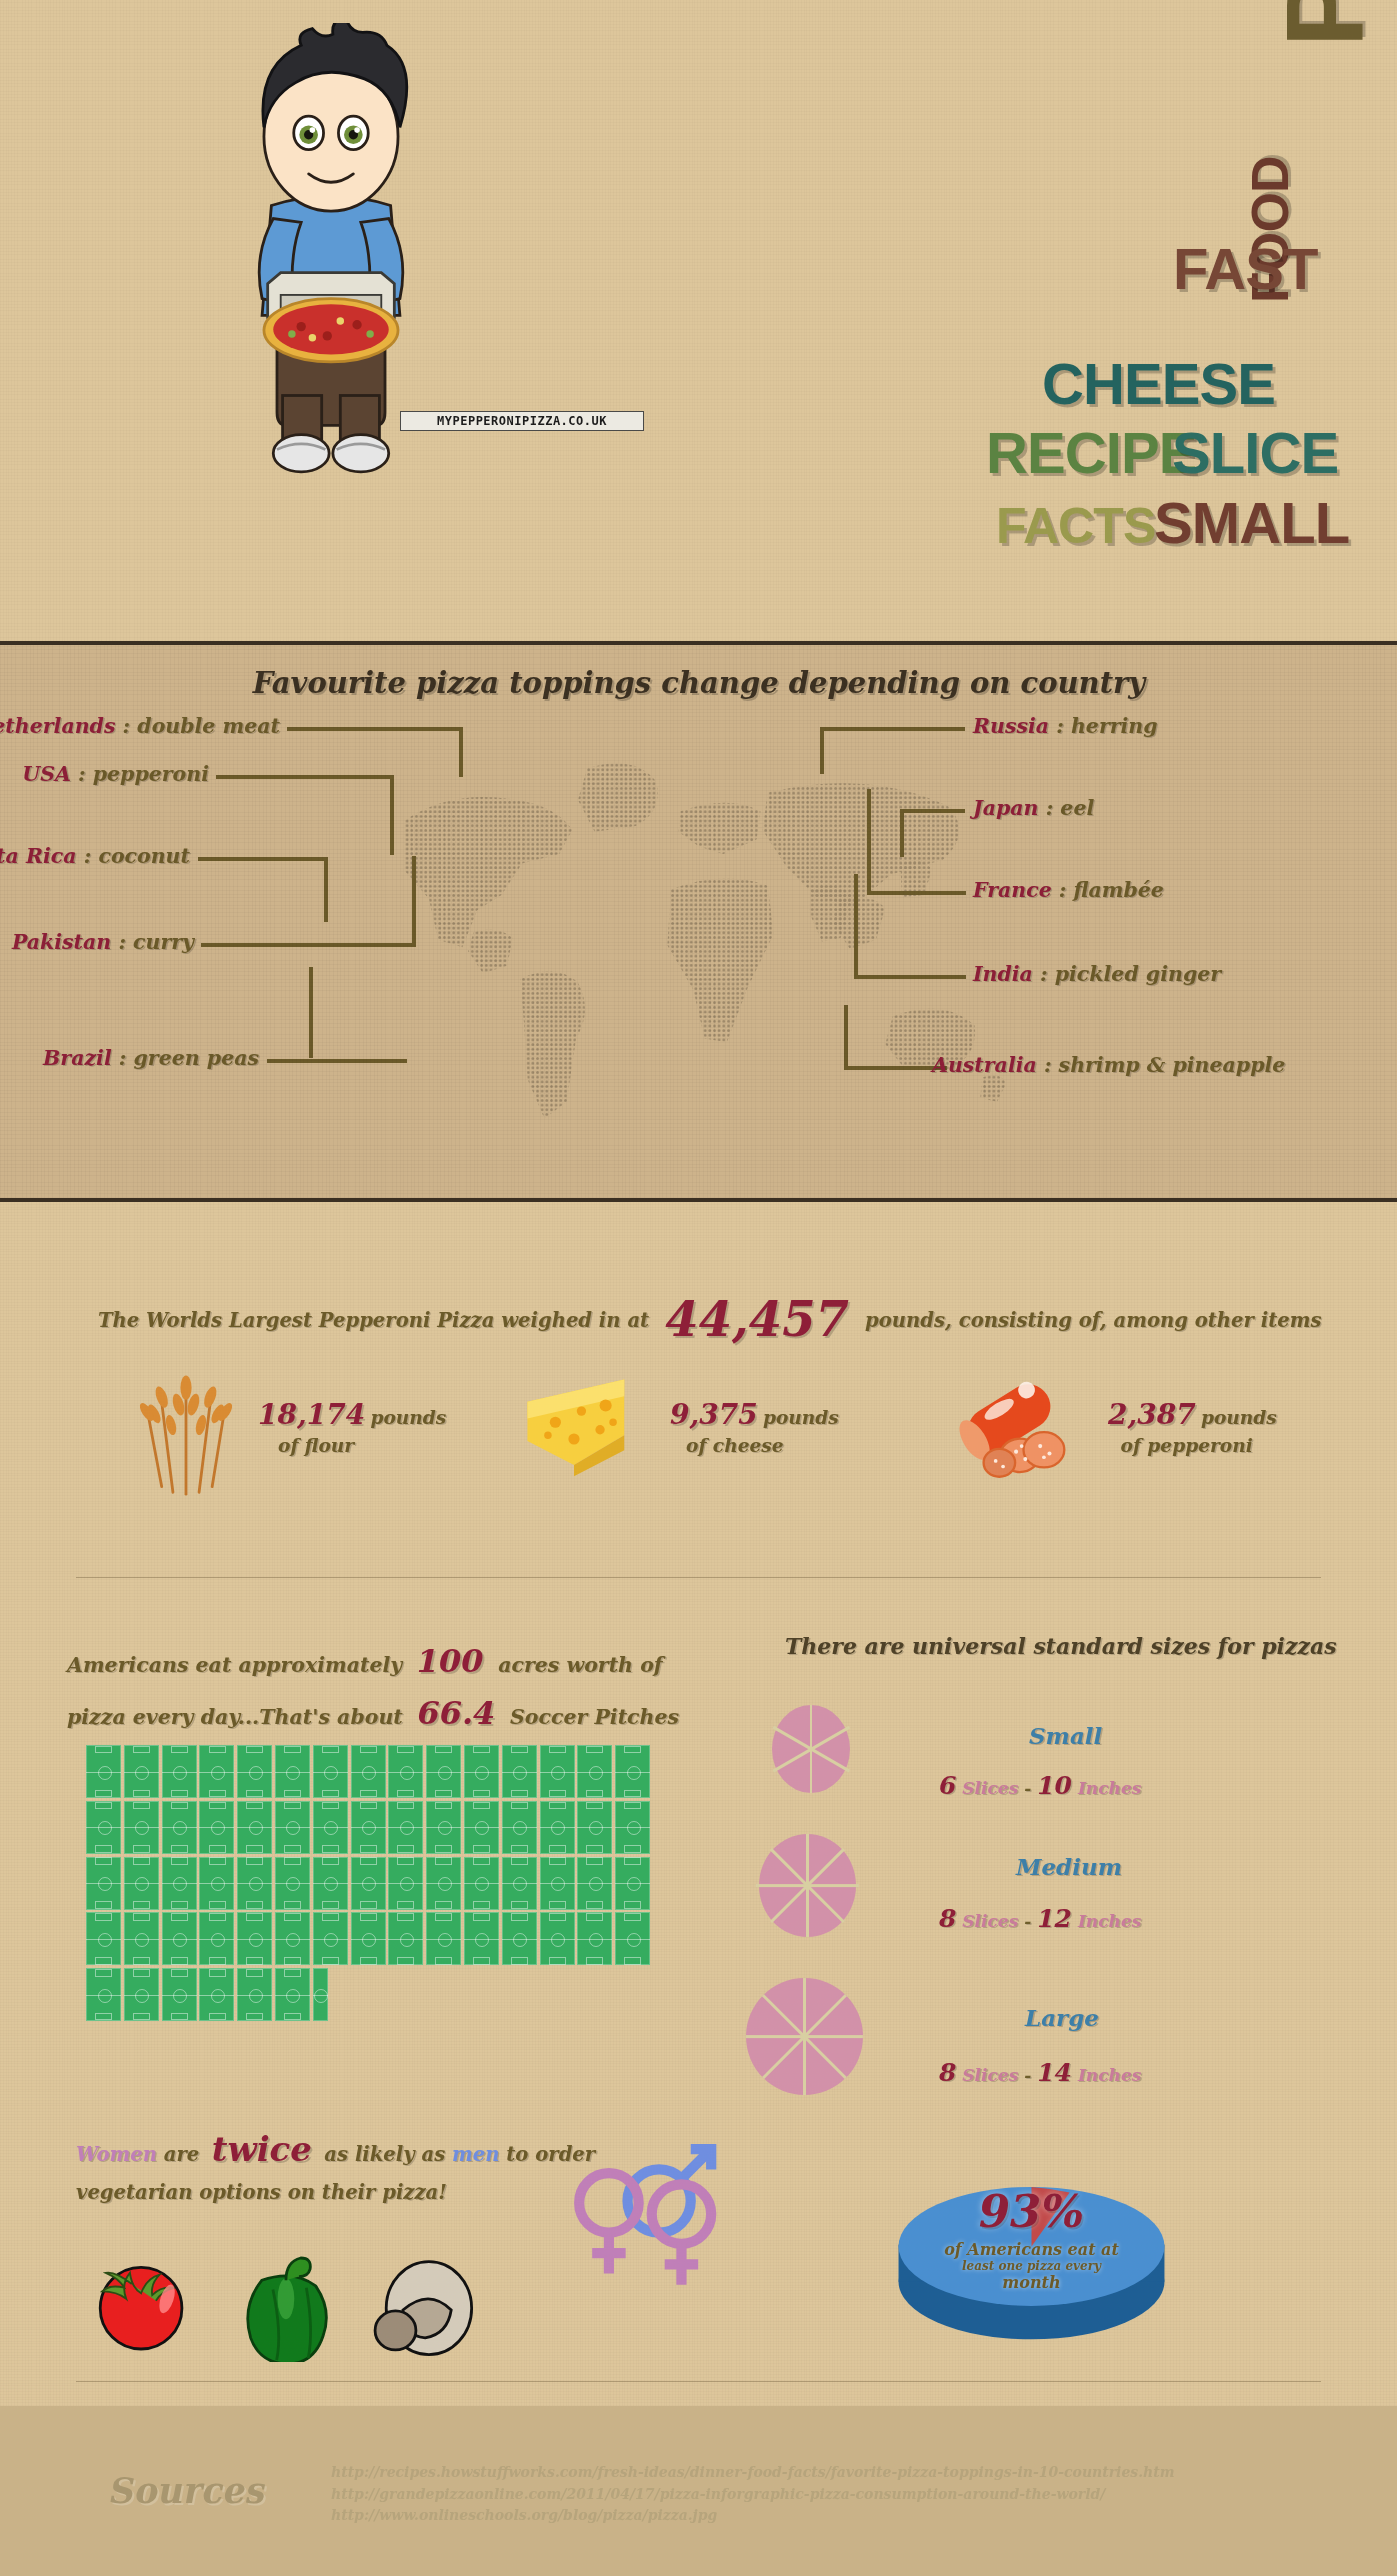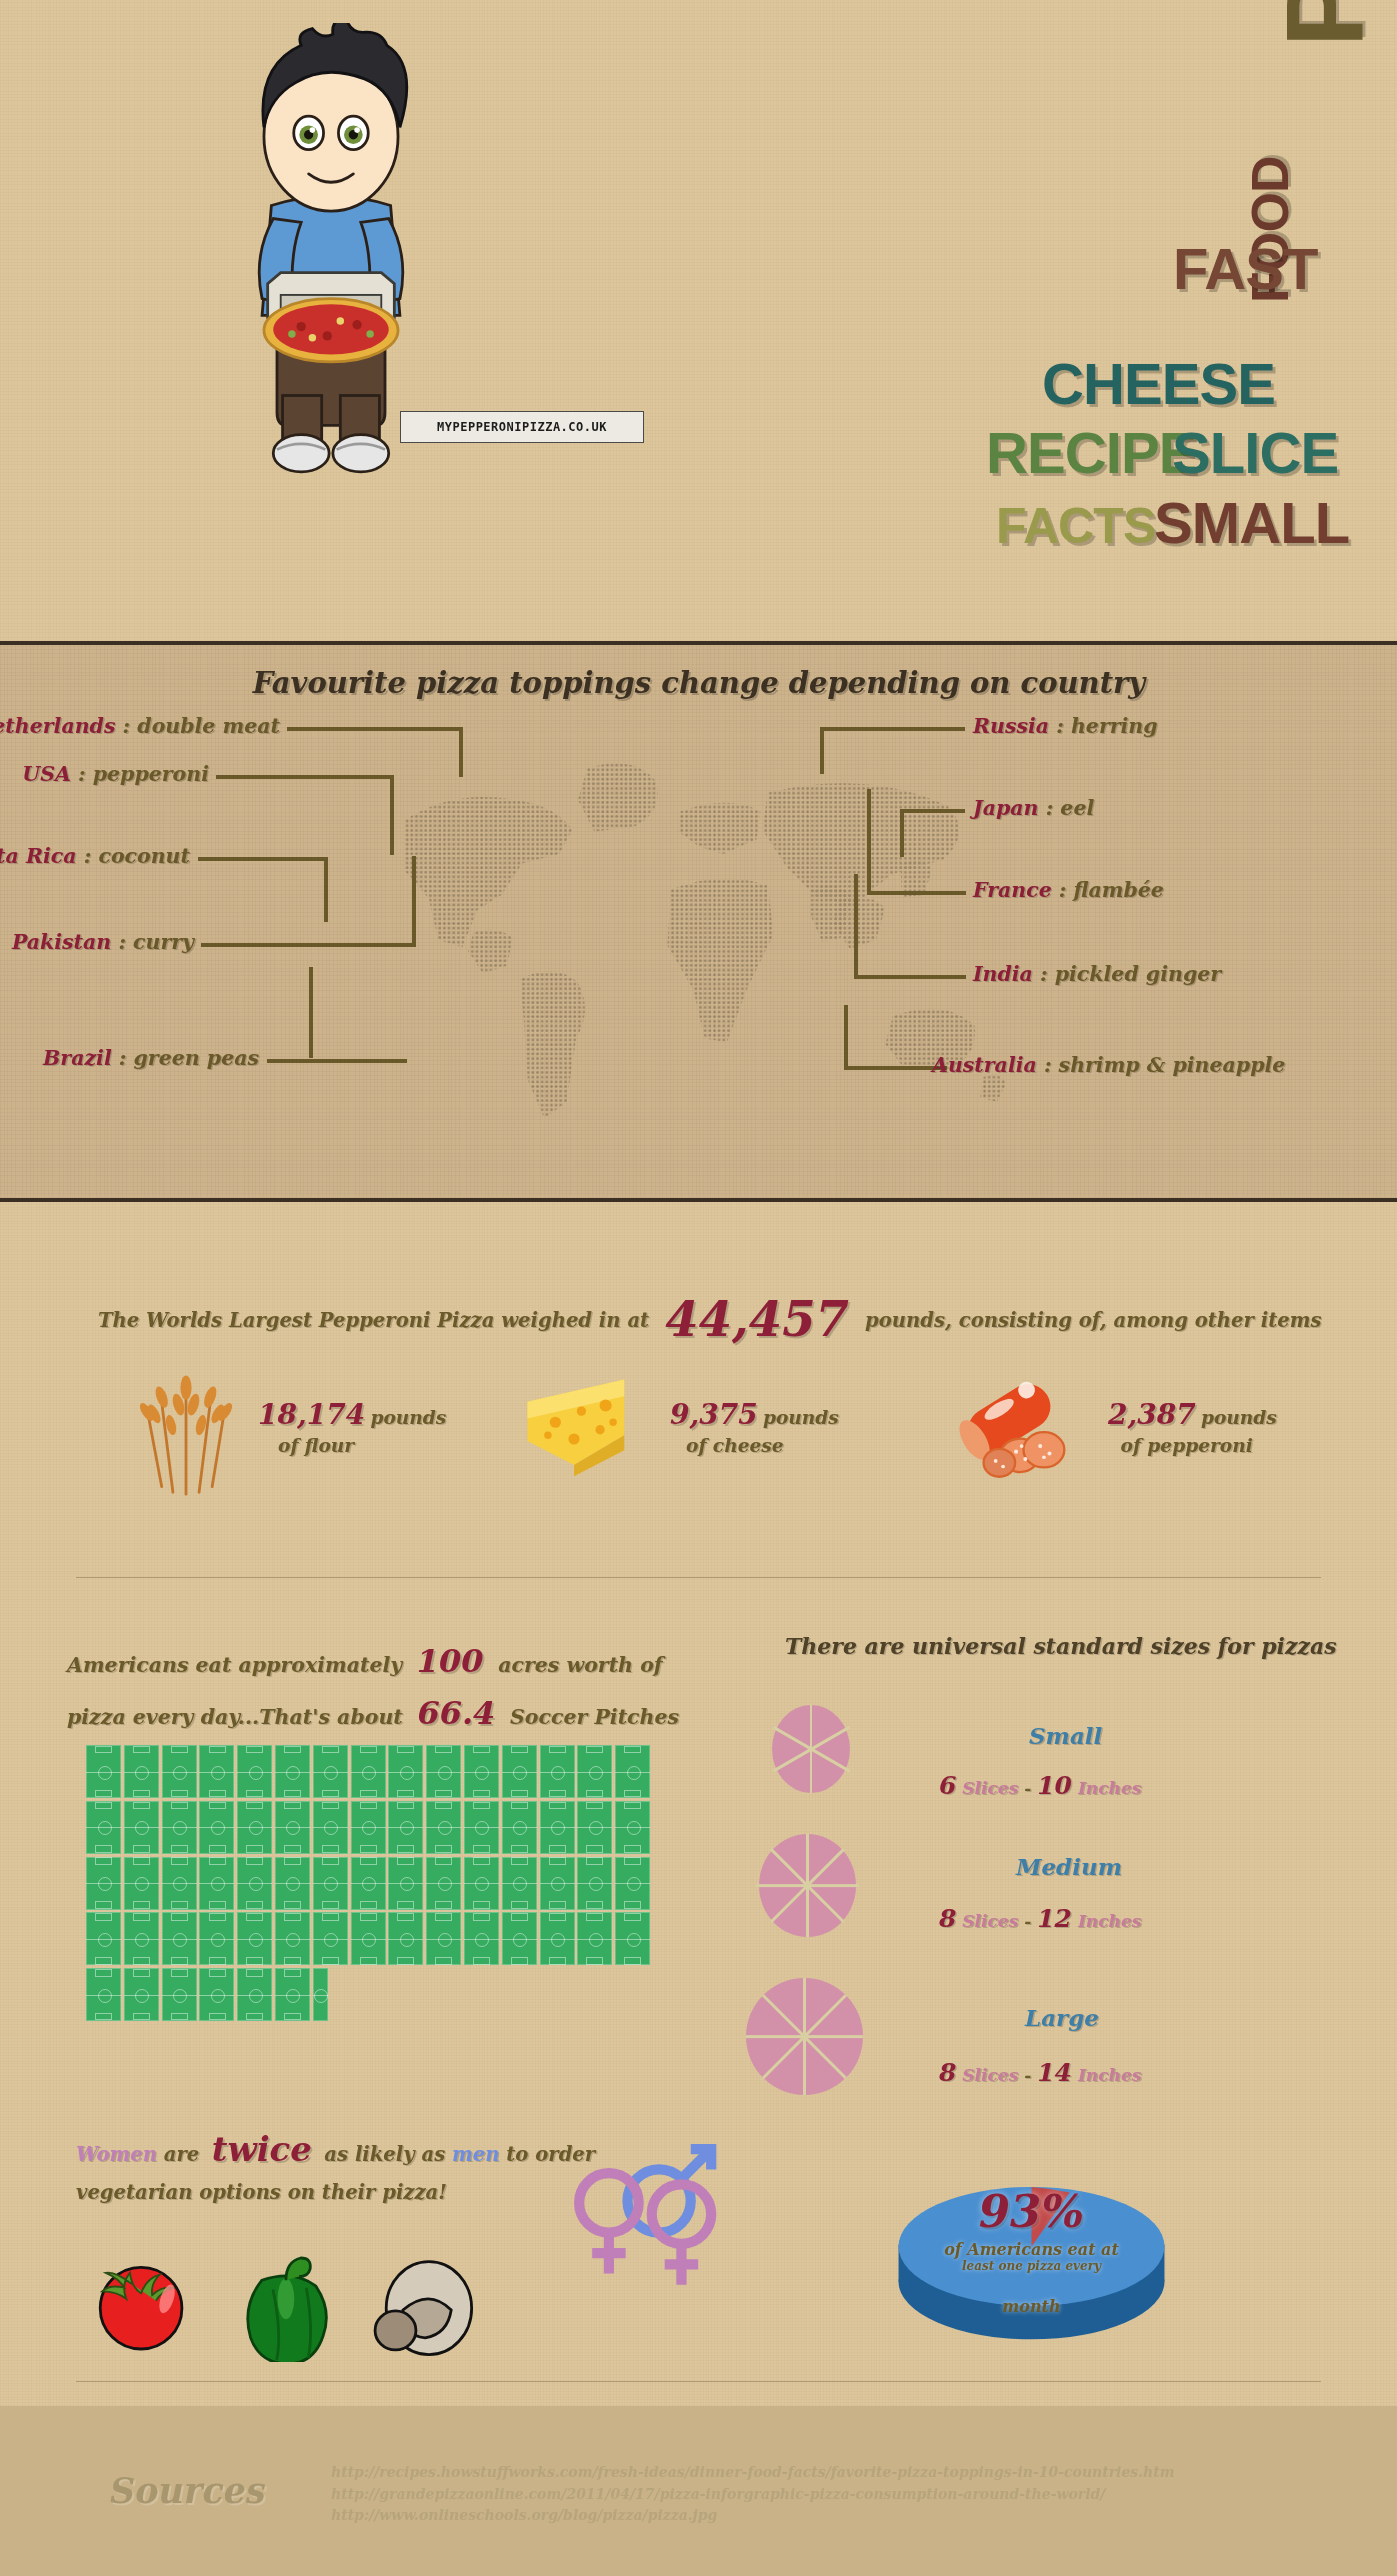--- a/index.html
+++ b/index.html
@@ -53,21 +53,21 @@
   }
   .olive  { color:#6f5f2c; }
   .blue   { color:#3d7fa8; }
   .pinkish{ color:#c97b9b; }
 
   
   .character { position:absolute; left:191px; top:23px; width:280px; height:596px; }
   .char-svg  { position:absolute; left:0; top:0; }
   .box-label {
     position:absolute; left:209px; top:388px;
-    width:244px; height:32px;
+    width:244px; height:20px;
     background:#eceae2; border:1.9px solid #4a4a48;
     display:flex; align-items:center; justify-content:center;
     font-family:"DejaVu Sans Mono", monospace;
     font-size:12px; font-weight:bold; letter-spacing:0.5px;
     color:#1d1d1d;
   }
 
   
   .cloud { position:absolute; left:485px; top:18.6px; width:895px; height:606px; }
   .w {
@@ -800,21 +800,21 @@
     <svg width="289" height="172" viewBox="0 0 310 185">
       <ellipse cx="155" cy="118" rx="143" ry="62" fill="#1e5e94"></ellipse>
       <rect x="12" y="78" width="286" height="40" fill="#1e5e94"></rect>
       <ellipse cx="155" cy="80" rx="143" ry="64" fill="#4a8fd0"></ellipse>
       <path d="M155 80 L155 16 A143 64 0 0 1 196 22 Z" fill="#c24a4a"></path>
     </svg>
     <div style="position:absolute;left:0;right:0;top:13px;text-align:center;">
       <div class="script" style="font-size:45px;color:#8e1f38;text-shadow:0 0 7.5px rgba(255,255,255,.55),1.9px 1.9px 0 rgba(0,0,0,.2);">93%</div>
       <div class="script" style="font-size:16px;color:#6b5a29;text-shadow:0 0 5.6px rgba(255,255,255,.6);margin-top:1.9px;">of Americans eat at</div>
       <div class="script" style="font-size:12px;color:#6b5a29;text-shadow:0 0 5.6px rgba(255,255,255,.6);">least one pizza every</div>
-      <div class="script" style="font-size:16px;color:#6b5a29;text-shadow:0 0 5.6px rgba(255,255,255,.6);margin-top:24px;">month</div>
+      <div class="script" style="font-size:16px;color:#6b5a29;text-shadow:0 0 5.6px rgba(255,255,255,.6);">month</div>
     </div>
   </div>
 
   <div class="hr" style="left:76px;top:2381px;width:1245px;"></div>
 
   <div class="band band-sources"></div>
   <div class="src-title">Sources</div>
   <div class="src-list">
     <div>http://recipes.howstuffworks.com/fresh-ideas/dinner-food-facts/favorite-pizza-toppings-in-10-countries.htm</div>
     <div>http://grandepizzaonline.com/2011/04/17/pizza-inforgraphic-pizza-consumption-around-the-world/</div>

